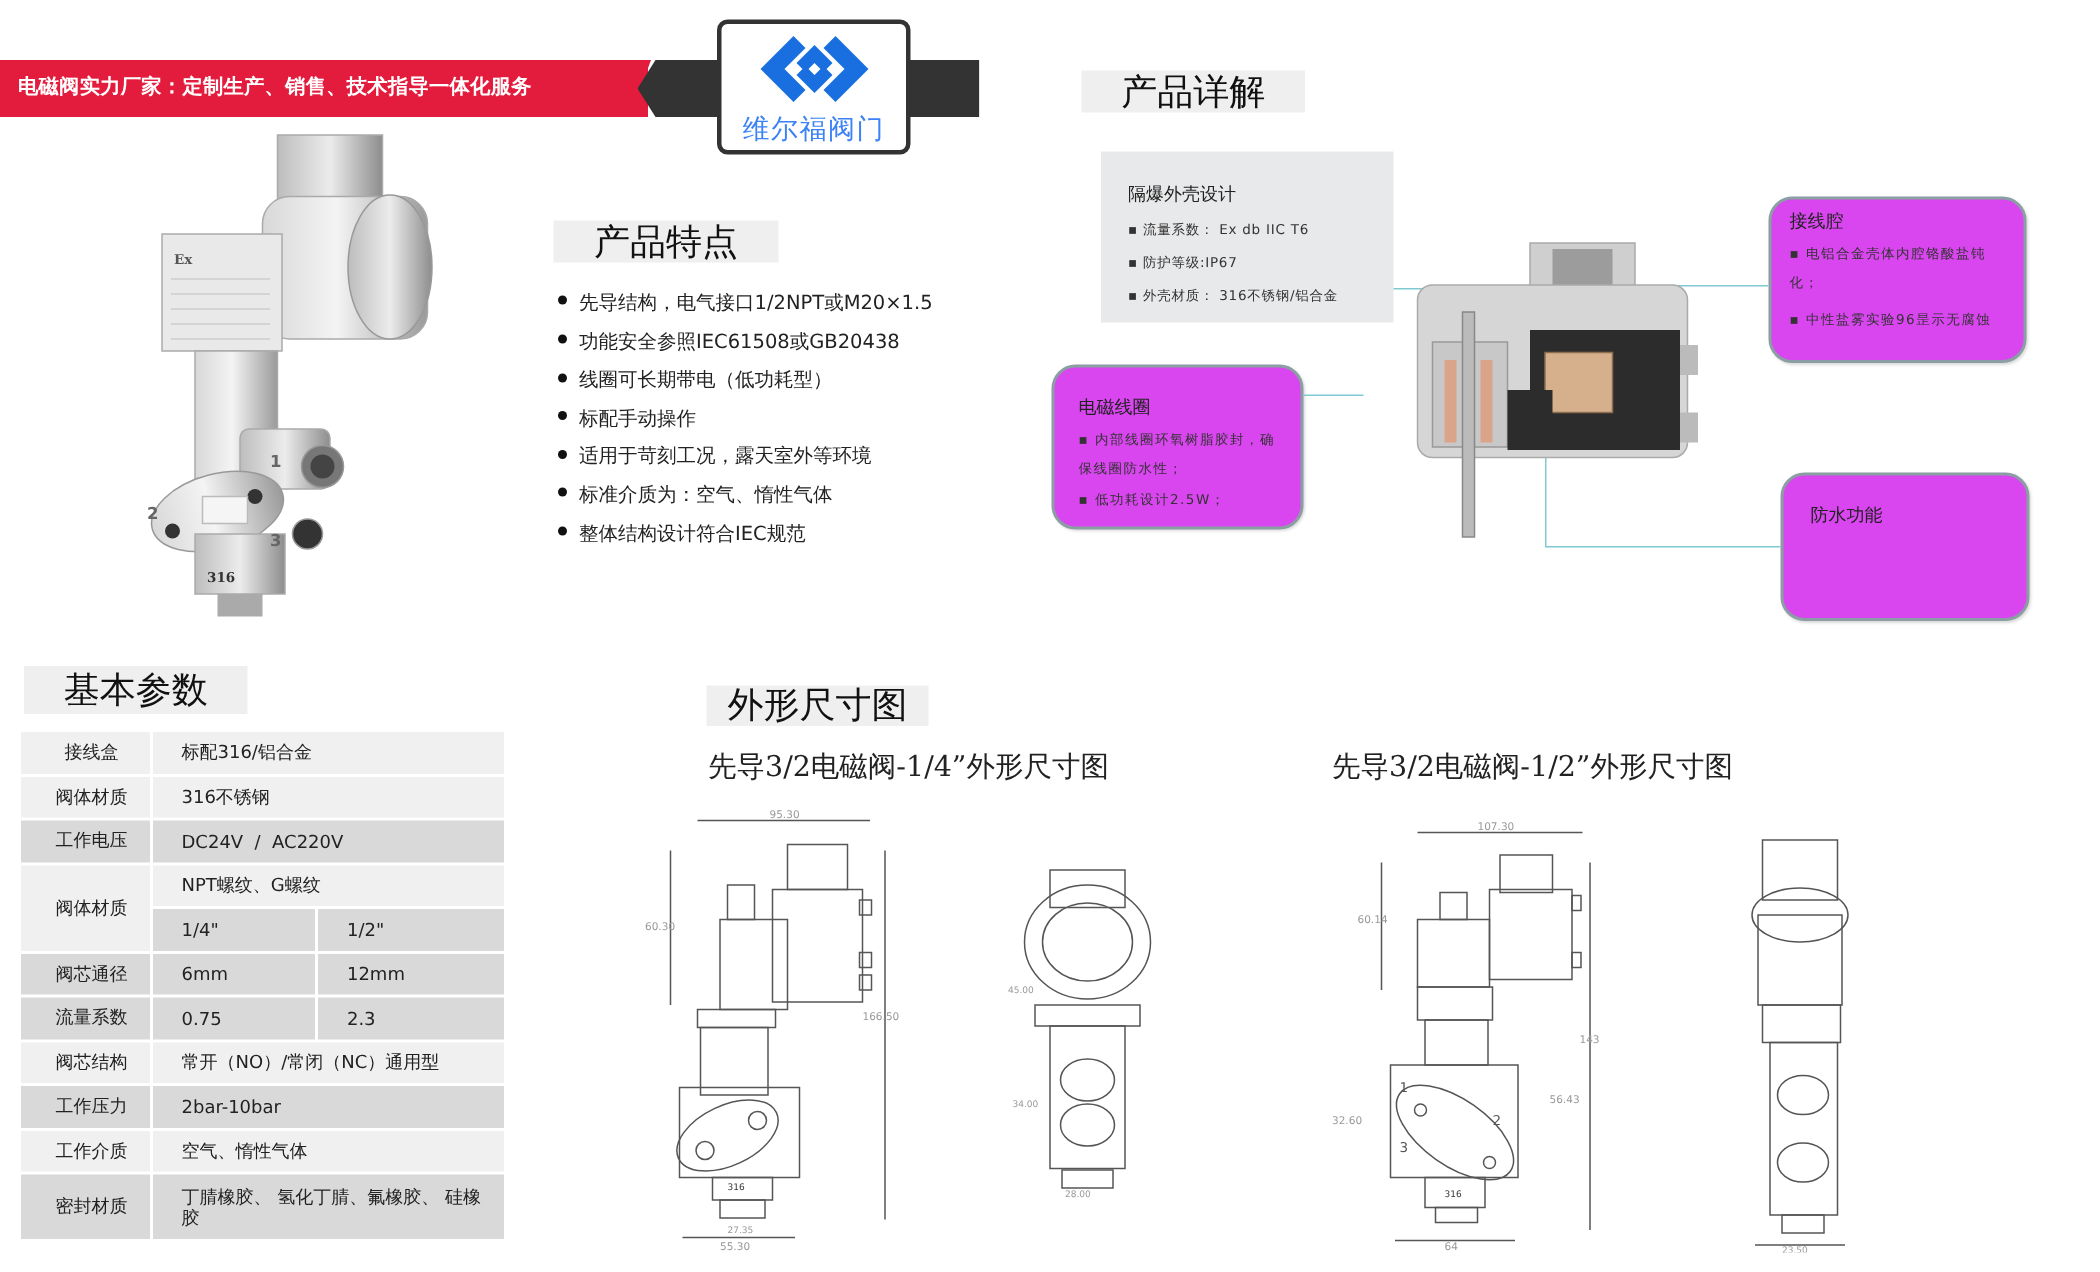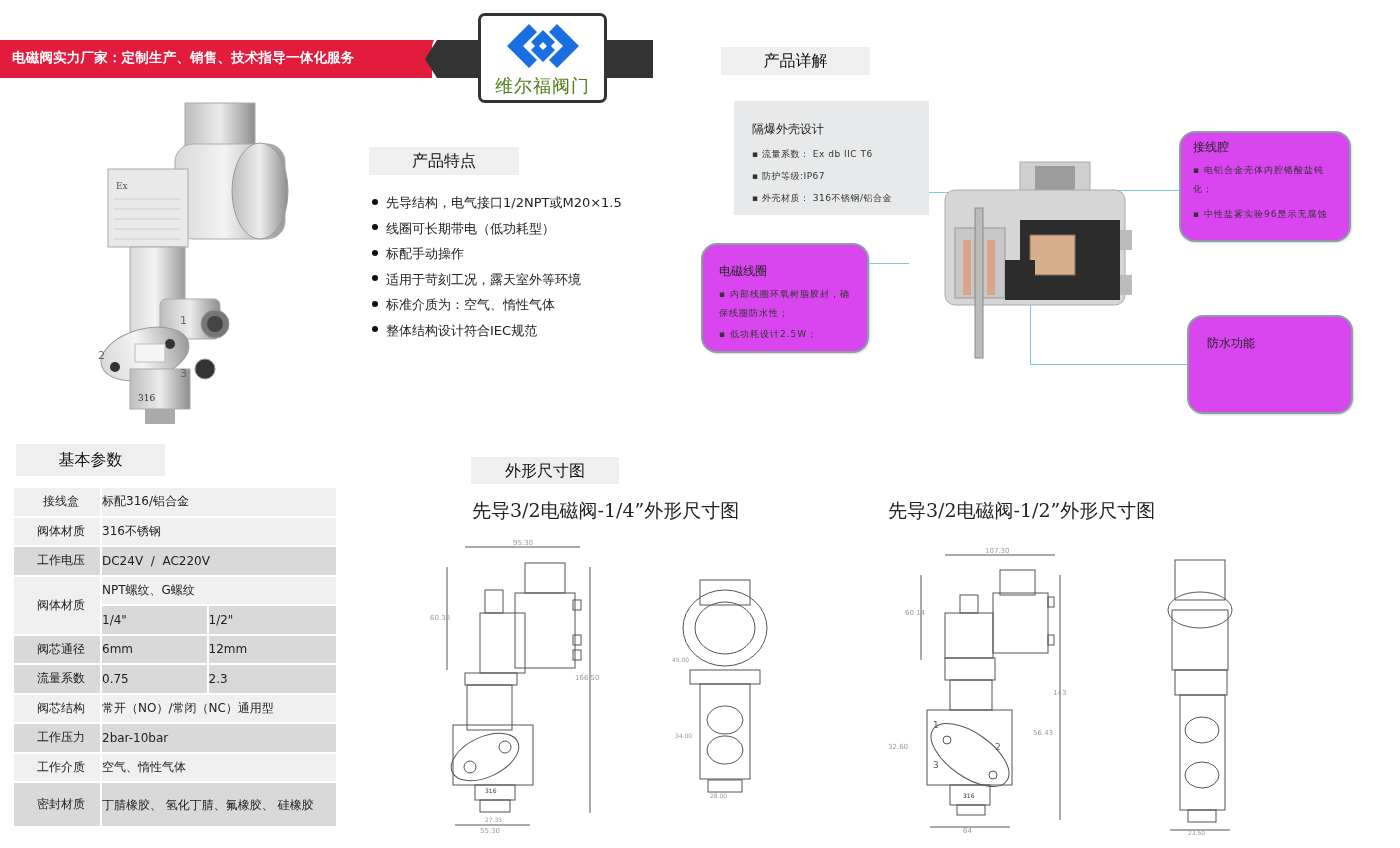--- a/index.html
+++ b/index.html
@@ -8,53 +8,53 @@
   .abs { position: absolute; }
 
   
   .banner-red { left: 0; top: 40px; width: 432px; height: 38px; background: #e31b3c; }
   .banner-red-tip { left: 420px; top: 40px; width: 0; height: 0; border-top: 38px solid #e31b3c; border-right: 14px solid transparent; }
   .banner-dark { left: 425px; top: 40px; width: 228px; height: 38px; background: #333;
                  clip-path: polygon(12px 0, 100% 0, 100% 100%, 12px 100%, 0 50%); }
   .banner-text { left: 12px; top: 49px; font-size: 13.5px; color: #fff; font-weight: bold; letter-spacing: 0.2px; white-space: nowrap; }
   .logo { left: 478px; top: 13px; width: 129px; height: 90px; background: #fff; border: 3px solid #333; border-radius: 7px; }
   .logo svg { position: absolute; left: 22px; top: 4px; }
-  .logo-text { position: absolute; left: 0; right: 0; top: 58px; text-align: center; font-size: 18px; color: #4d7c0f; letter-spacing: 1px; }
-
-  
-  .sec-head { background: #efefef; font-size: 16px; color: #111; text-align: center; }
+  .logo-text { position: absolute; left: 0; right: 0; top: 58px; text-align: center; font-size: 18px; color: #3b82f6; letter-spacing: 1px; }
+
+  
+  .sec-head { background: #efefef; font-size: 24px; color: #111; text-align: center; }
 
   
   .features { left: 372px; top: 190px; }
   .features li { list-style: none; font-size: 13px; line-height: 25.6px; color: #222; white-space: nowrap; }
   .features li::before { content: ""; display: inline-block; width: 6px; height: 6px; border-radius: 50%; background: #111; margin-right: 8px; vertical-align: middle; position: relative; top: -2px; }
 
   
-  .product { left: 90px; top: 99px; width: 200px; height: 330px; }
+  .product { left: 90px; top: 86px; width: 200px; height: 330px; font-weight: bold; }
 
   
   .callout-flat { left: 734px; top: 101px; width: 195px; height: 114px; background: #e8e9ea; padding: 20px 0 0 18px; }
   .callout-title { font-size: 12px; color: #222; margin-bottom: 5px; }
   .callout-item { font-size: 9px; color: #333; line-height: 22px; letter-spacing: 0.5px; white-space: nowrap; }
   .callout-round { background: #d946ef; border: 2px solid #8a9ea3; border-radius: 16px; box-shadow: 1px 1px 2px rgba(0,0,0,0.15); }
   .callout-round .callout-item { white-space: normal; line-height: 19px; letter-spacing: 1px; }
   .c-wire { left: 1179px; top: 131px; width: 172px; height: 111px; padding: 6px 10px 0 12px; }
   .c-coil { left: 701px; top: 243px; width: 168px; height: 110px; padding: 18px 10px 0 16px; }
   .c-water { left: 1187px; top: 315px; width: 166px; height: 99px; padding: 18px 10px 0 18px; }
   .c-water .callout-item { line-height: 15px; }
   .cyan-line { background: #7fc9d2; }
 
   
   .cutaway { left: 925px; top: 160px; width: 215px; height: 205px; }
 
   
   .ptable { left: 12px; top: 486px; width: 326px; border-collapse: separate; border-spacing: 2px; }
   .ptable td { font-size: 12px; color: #222; height: 27.5px; padding: 0 4px; vertical-align: middle; }
   .ptable td.lbl { text-align: center; width: 86px; padding-left: 12px; }
-  .ptable td.val { padding-left: 0; }
+  .ptable td.val { padding-left: 19px; }
   .ptable tr.light td { background: #f0f0f0; }
   .ptable tr.dark td { background: #d9d9d9; }
   .ptable td.light { background: #f0f0f0 !important; }
 
   
   .dim-title { font-family: "DejaVu Serif", "Liberation Serif", serif; font-size: 19px; color: #222; white-space: nowrap; }
   .drawing { stroke: #555; fill: none; stroke-width: 1; }
 </style>
 </head>
 <body>
@@ -114,20 +114,21 @@
     <rect x="55" y="310" width="30" height="15" fill="#aaa"></rect>
     <text x="90" y="225" font-size="11" fill="#666">1</text>
     <text x="8" y="260" font-size="11" fill="#666">2</text>
     <text x="90" y="278" font-size="11" fill="#666">3</text>
   </svg>
 </div>
 
 <div class="abs sec-head" style="left:369px;top:147px;width:150px;height:28px;line-height:28px;">产品特点</div>
 <ul class="abs features">
   <li>先导结构，电气接口1/2NPT或M20×1.5</li>
+  <li>功能安全参照IEC61508或GB20438</li>
   <li>线圈可长期带电（低功耗型）</li>
   <li>标配手动操作</li>
   <li>适用于苛刻工况，露天室外等环境</li>
   <li>标准介质为：空气、惰性气体</li>
   <li>整体结构设计符合IEC规范</li>
 </ul>
 
 <div class="abs sec-head" style="left:721px;top:47px;width:149px;height:28px;line-height:28px;">产品详解</div>
 
 <div class="abs callout-flat">

